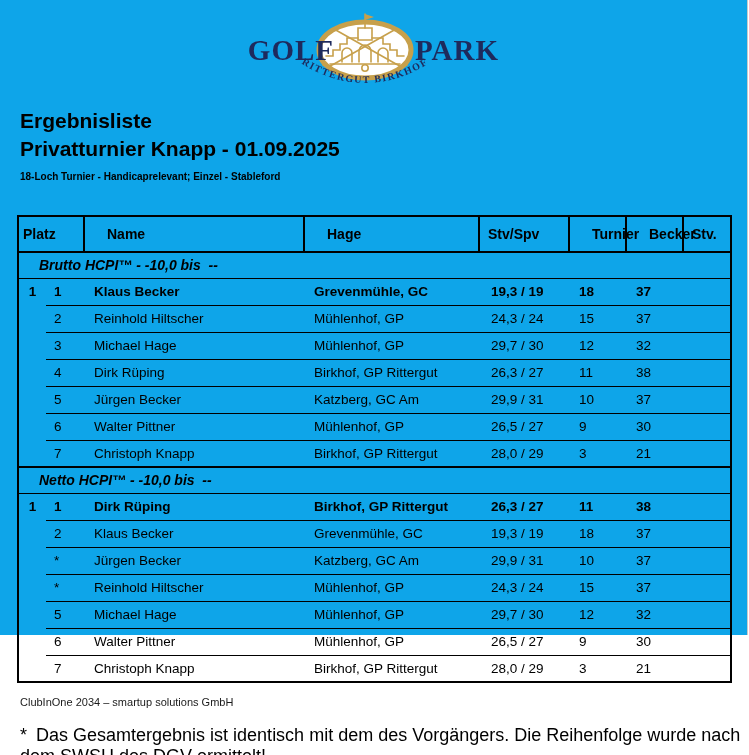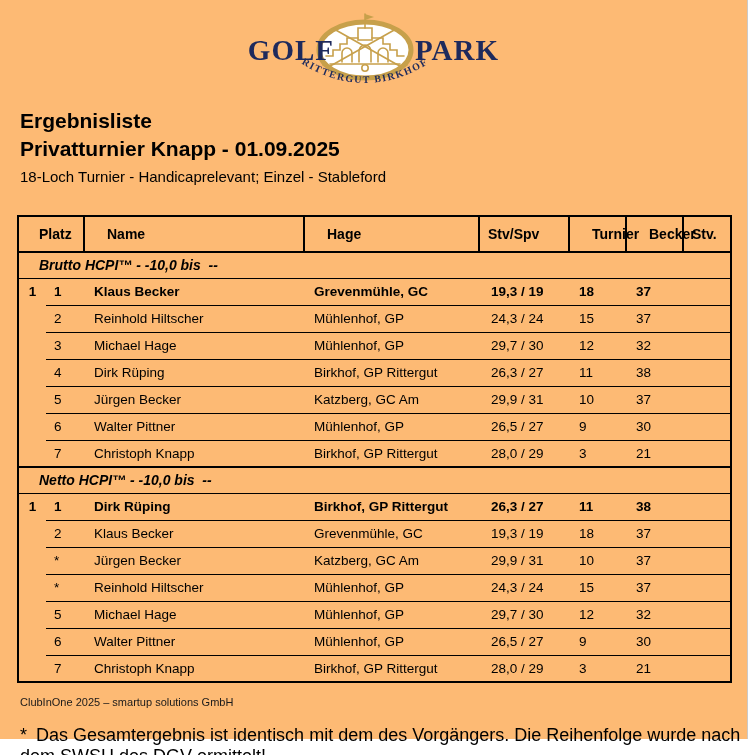--- a/index.html
+++ b/index.html
@@ -6,51 +6,51 @@
   html, body { background: #fff; }
   body {
     width: 749px; height: 755px;
     font-family: "Liberation Sans", sans-serif;
     color: #000;
     position: relative;
     overflow: hidden;
   }
   .page {
     position: absolute; left: 0; top: 0;
-    width: 748px; height: 739px;
+    width: 748px; height: 635px;
     border-right: 1px solid #c9c9c9;
-    background: #fdba74;
+    background: #0ea5e9;
   }
   
   .logo { position: absolute; left: 230px; top: 4px; }
   .logo text { font-family: "Liberation Serif", serif; }
   
   .titles { position: absolute; left: 20px; top: 107px; }
   .title-h1 { font-size: 21px; font-weight: bold; line-height: 27px; }
   .title-h2 { font-size: 21px; font-weight: bold; line-height: 29px; }
-  .title-desc { font-size: 15px; line-height: 18px; margin-top: 5px; }
+  .title-desc { font-size: 10px; line-height: 18px; margin-top: 5px; font-weight: bold; }
   
   table.results {
     position: absolute; left: 17px; top: 215px;
     width: 713px;
     border-collapse: collapse;
     table-layout: fixed;
     border: 2px solid #000;
     font-size: 13.5px;
   }
   table.results thead th {
     border: 2px solid #000;
     height: 36px;
     font-size: 14px;
     font-weight: bold;
     text-align: left;
     vertical-align: middle;
     padding-left: 22px;
   }
-  table.results thead th.h-platz { padding-left: 20px; }
+  table.results thead th.h-platz { padding-left: 4px; }
   table.results thead th.h-stvspv { padding-left: 8px; }
   table.results thead th.h-stv { padding-left: 8px; border-radius: 6px; }
   tr.section td {
     border-top: 2px solid #000;
     border-bottom: 1.5px solid #000;
     height: 26px;
     font-weight: bold;
     font-style: italic;
     font-size: 14px;
     padding-left: 20px;
@@ -299,18 +299,18 @@
           <td class="c-name">Christoph Knapp</td>
           <td class="c-club">Birkhof, GP Rittergut</td>
           <td class="c-stv_spv">28,0 / 29</td>
           <td class="c-brutto">3</td>
           <td class="c-netto">21</td>
           <td class="c-stv"></td>
         </tr>
       </tbody>
   </table>
 
-  <div class="generator">ClubInOne 2025 – smartup solutions GmbH</div>
+  <div class="generator">ClubInOne 2034 – smartup solutions GmbH</div>
   <div class="note">
     <span class="star">*</span><span>Das Gesamtergebnis ist identisch mit dem des Vorgängers. Die Reihenfolge wurde nach dem SWSH des DGV ermittelt!</span>
   </div>
 
 </div>
 
 </body></html>

